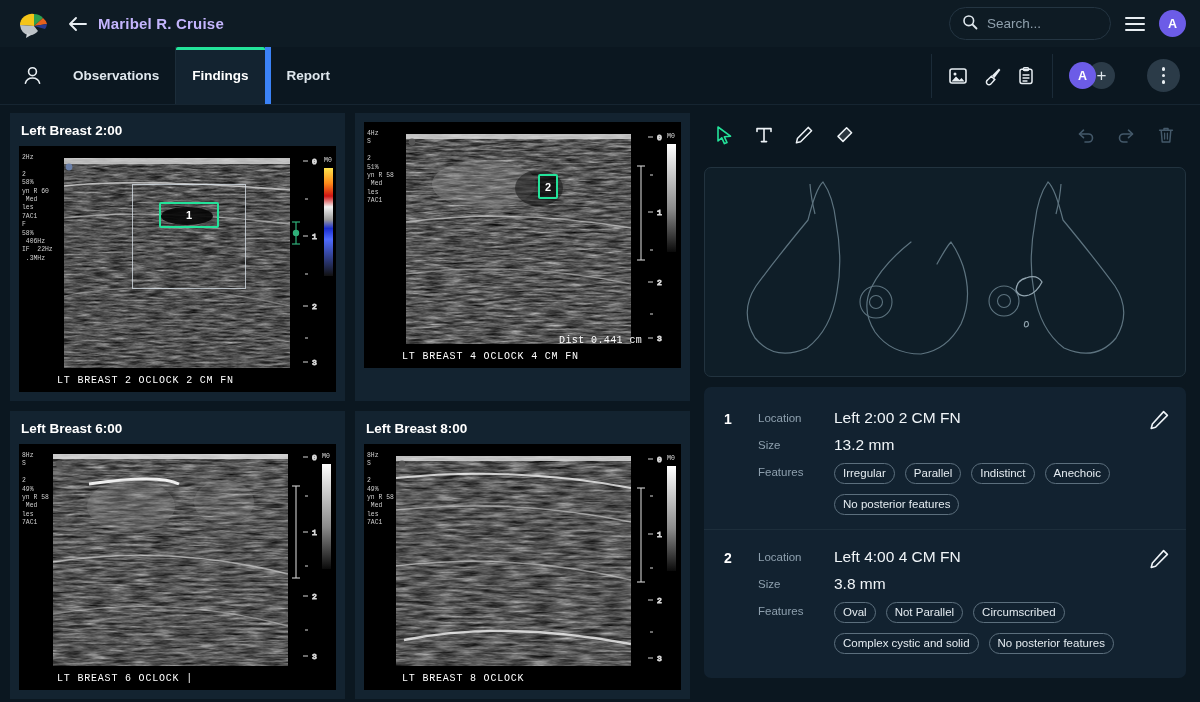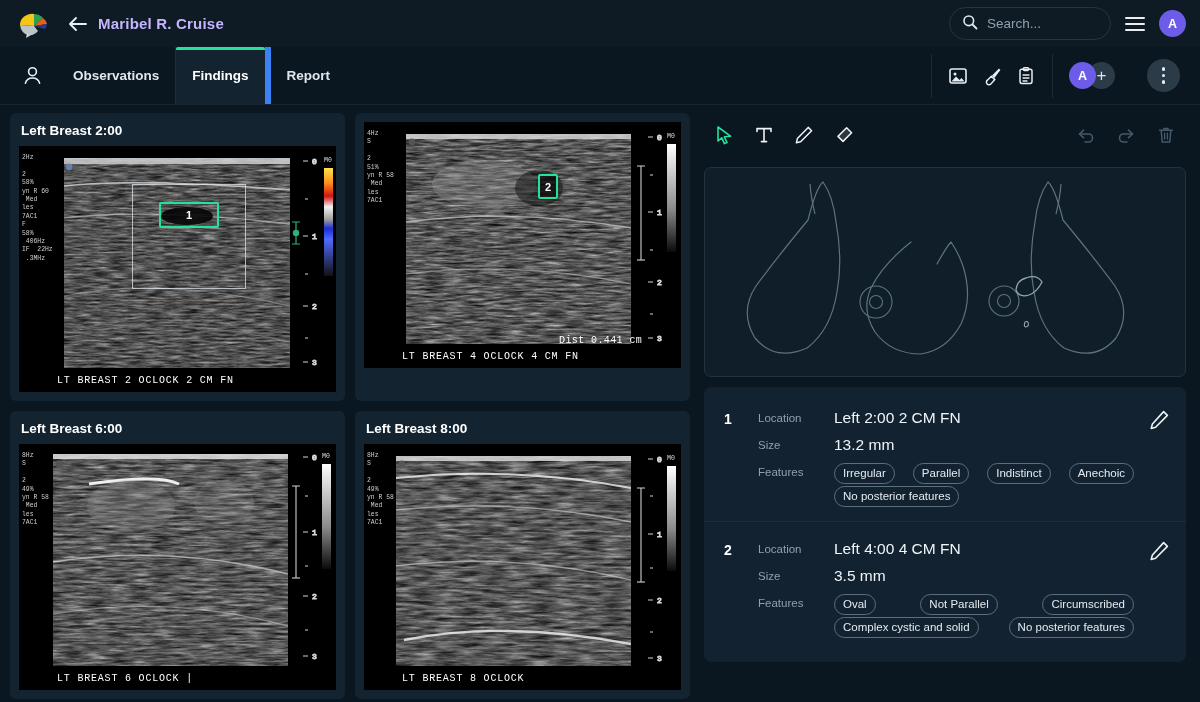--- a/index.html
+++ b/index.html
@@ -96,21 +96,21 @@
   
   .main { display: flex; height: 597px; }
 
   
   .gallery {
     width: 700px; padding: 8px 4px 0 10px;
     display: flex; flex-wrap: wrap; gap: 10px; align-content: flex-start;
     overflow: hidden;
   }
   .img-card {
-    width: 335px; background: #132330; border-radius: 6px;
+    width: 335px; background: #132330; border-radius: 0;
     padding: 9px 9px 0 9px; height: 288px; overflow: hidden;
   }
   .img-card h3 {
     font-size: 13.5px; font-weight: bold; color: #fff;
     margin: 1px 0 8px 2px;
   }
   .us-wrap { position: relative; width: 317px; height: 246px; background: #000; overflow:hidden;}
   .us-canvas { position:absolute; inset:0; }
   .us-label {
     position: absolute; bottom: 6px; left: 38px;
@@ -165,21 +165,21 @@
     padding-top: 2px; flex: 0 0 auto;
   }
   .f-rows { flex: 1; }
   .f-row { display: flex; align-items: flex-start; margin-bottom: 9px; }
   .f-row:last-child { margin-bottom: 0; }
   .f-key {
     width: 76px; font-size: 11.5px; color: #8ea0ae; flex: 0 0 auto;
     padding-top: 3px;
   }
   .f-val { font-size: 15.5px; color: #f0f5f8; }
-  .chips { display: flex; flex-wrap: wrap; gap: 2px; max-width: 300px; justify-content: space-between; }
+  .chips { display: flex; flex-wrap: wrap; gap: 10px; max-width: 300px; }
   .chip {
     border: 1px solid #5c6f7d; border-radius: 11px;
     padding: 2px 8px 3px 8px; font-size: 11.5px; color: #e4ebf0;
     white-space: nowrap; line-height: 14px;
   }
   .edit-icon { position: absolute; right: 16px; top: 18px; cursor: pointer; }
 </style>
 </head>
 <body>
 
@@ -656,21 +656,21 @@
 
       <div class="finding">
         <div class="f-num">2</div>
         <div class="f-rows">
           <div class="f-row">
             <div class="f-key">Location</div>
             <div class="f-val">Left 4:00 4 CM FN</div>
           </div>
           <div class="f-row">
             <div class="f-key">Size</div>
-            <div class="f-val">3.5 mm</div>
+            <div class="f-val">3.8 mm</div>
           </div>
           <div class="f-row">
             <div class="f-key">Features</div>
             <div class="chips">
               <span class="chip">Oval</span>
               <span class="chip">Not Parallel</span>
               <span class="chip">Circumscribed</span>
               <span class="chip">Complex cystic and solid</span>
               <span class="chip">No posterior features</span>
             </div>

